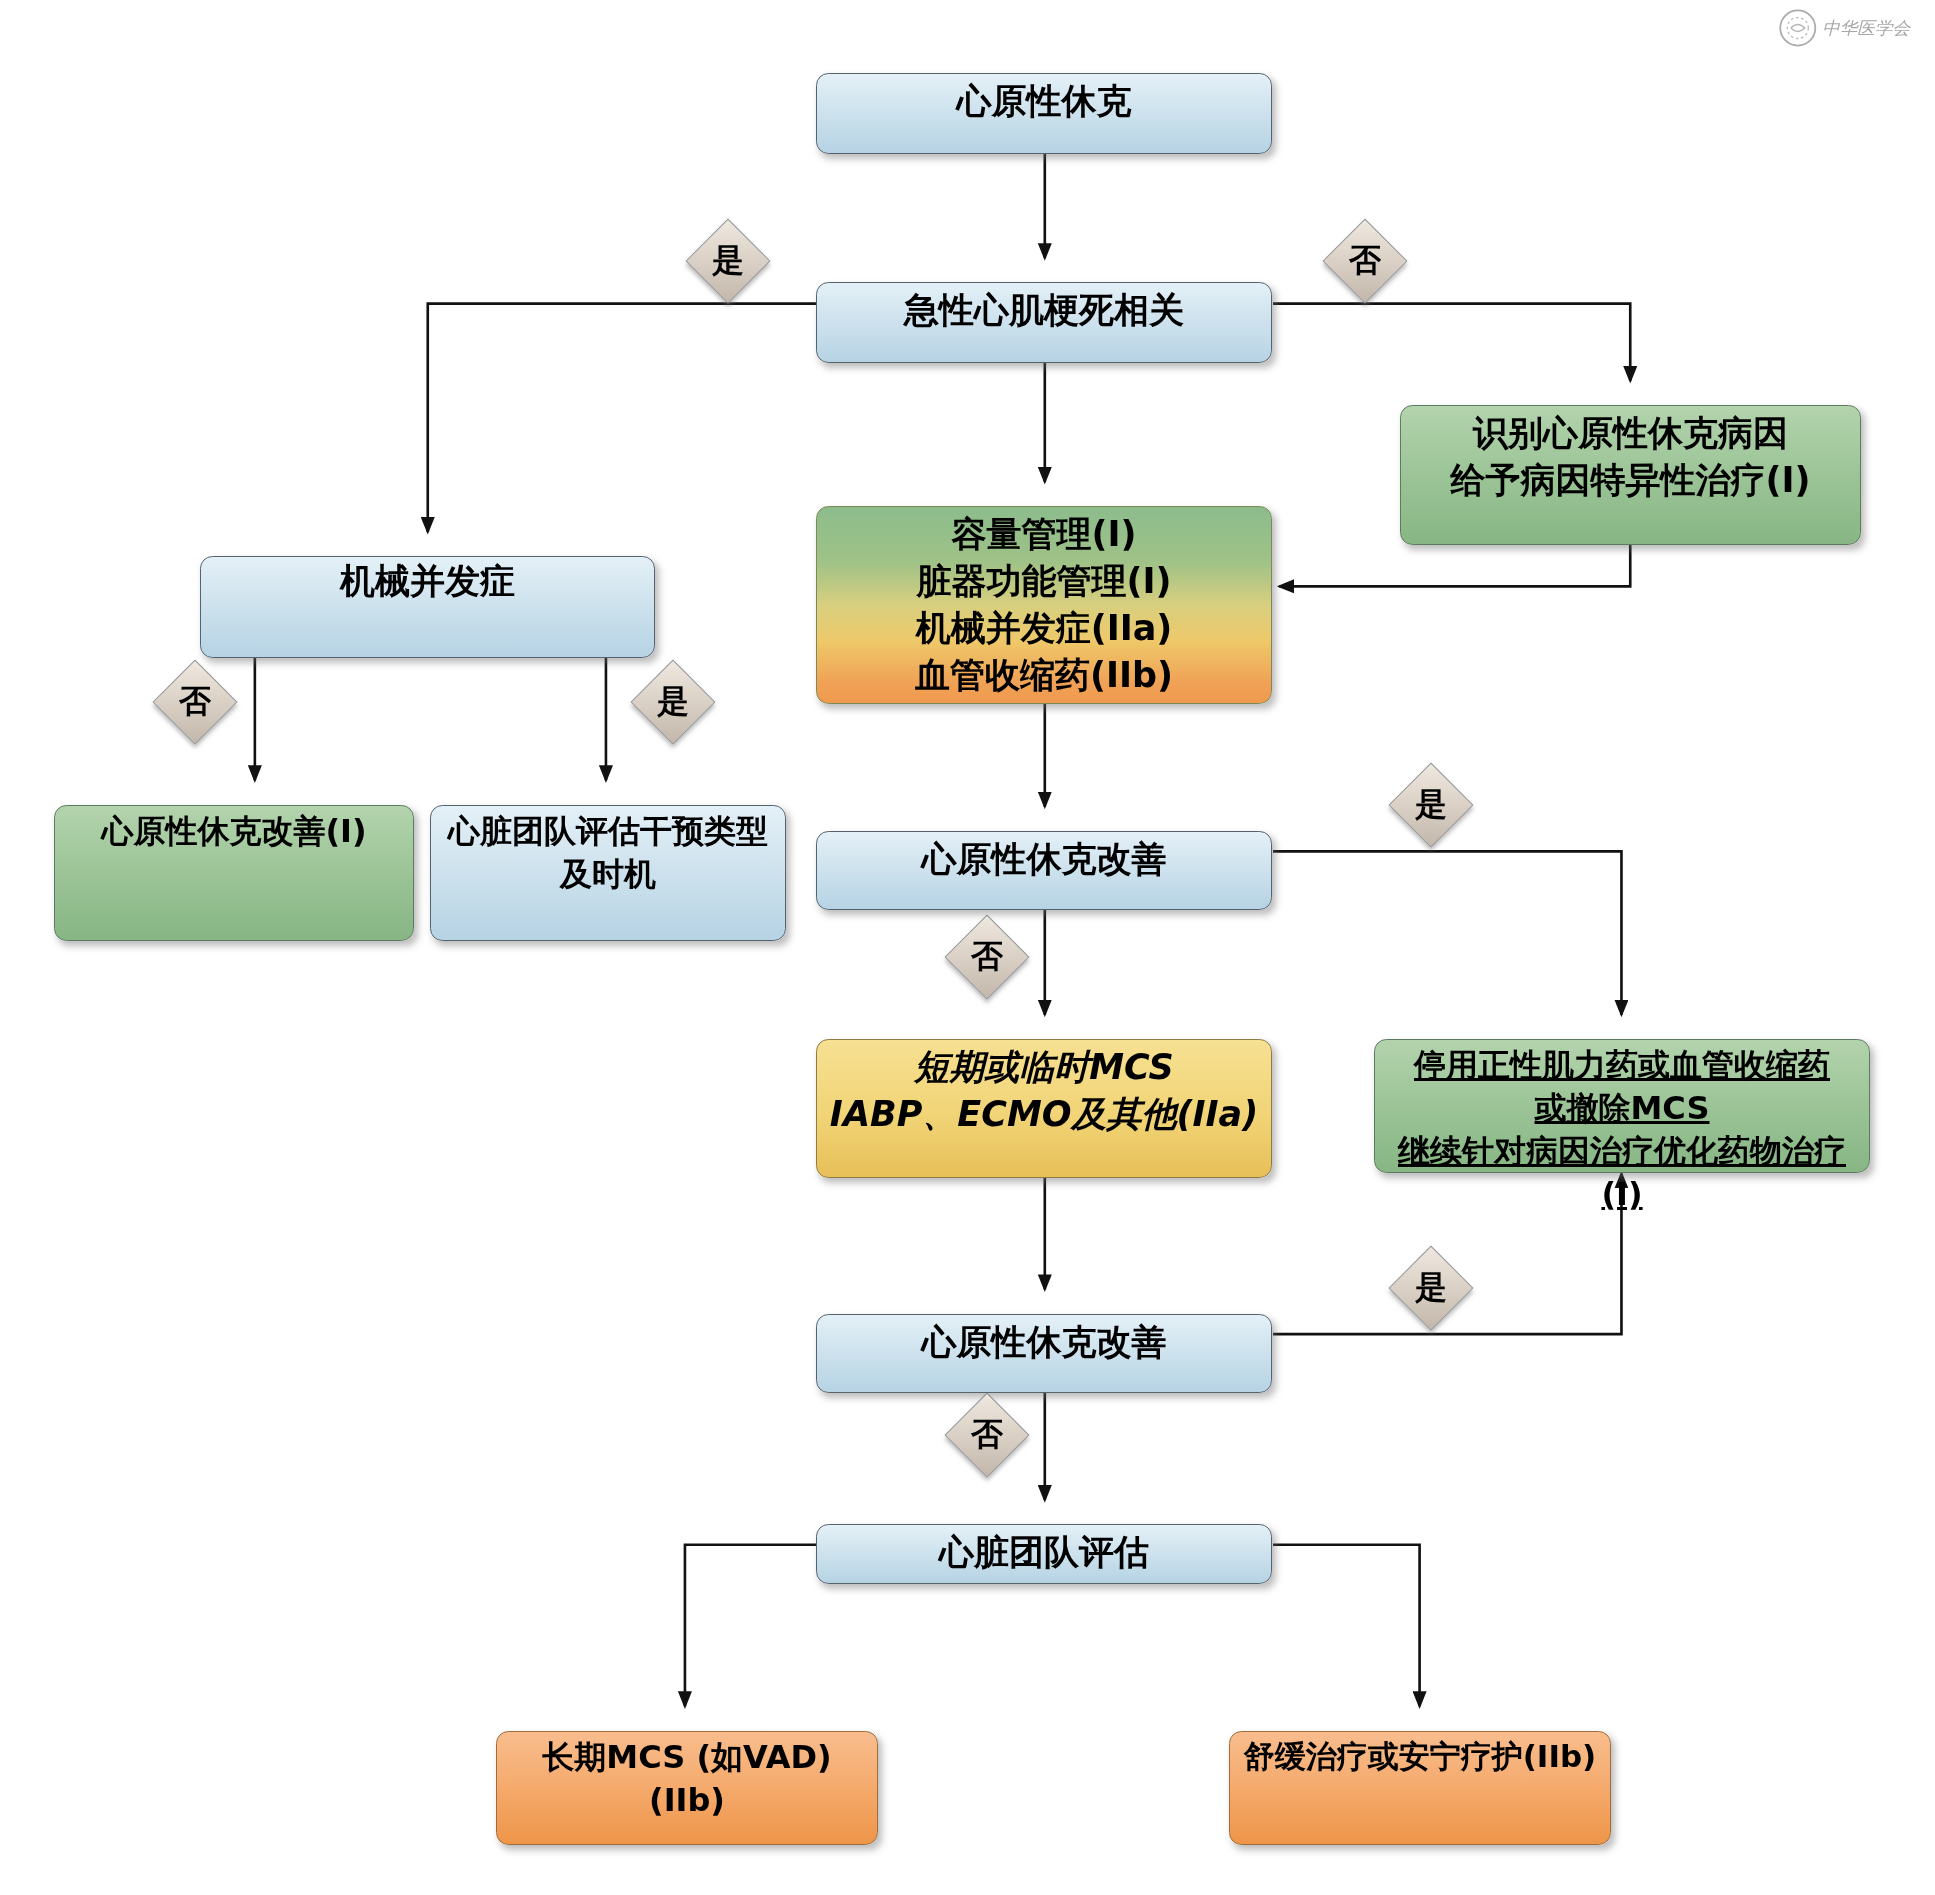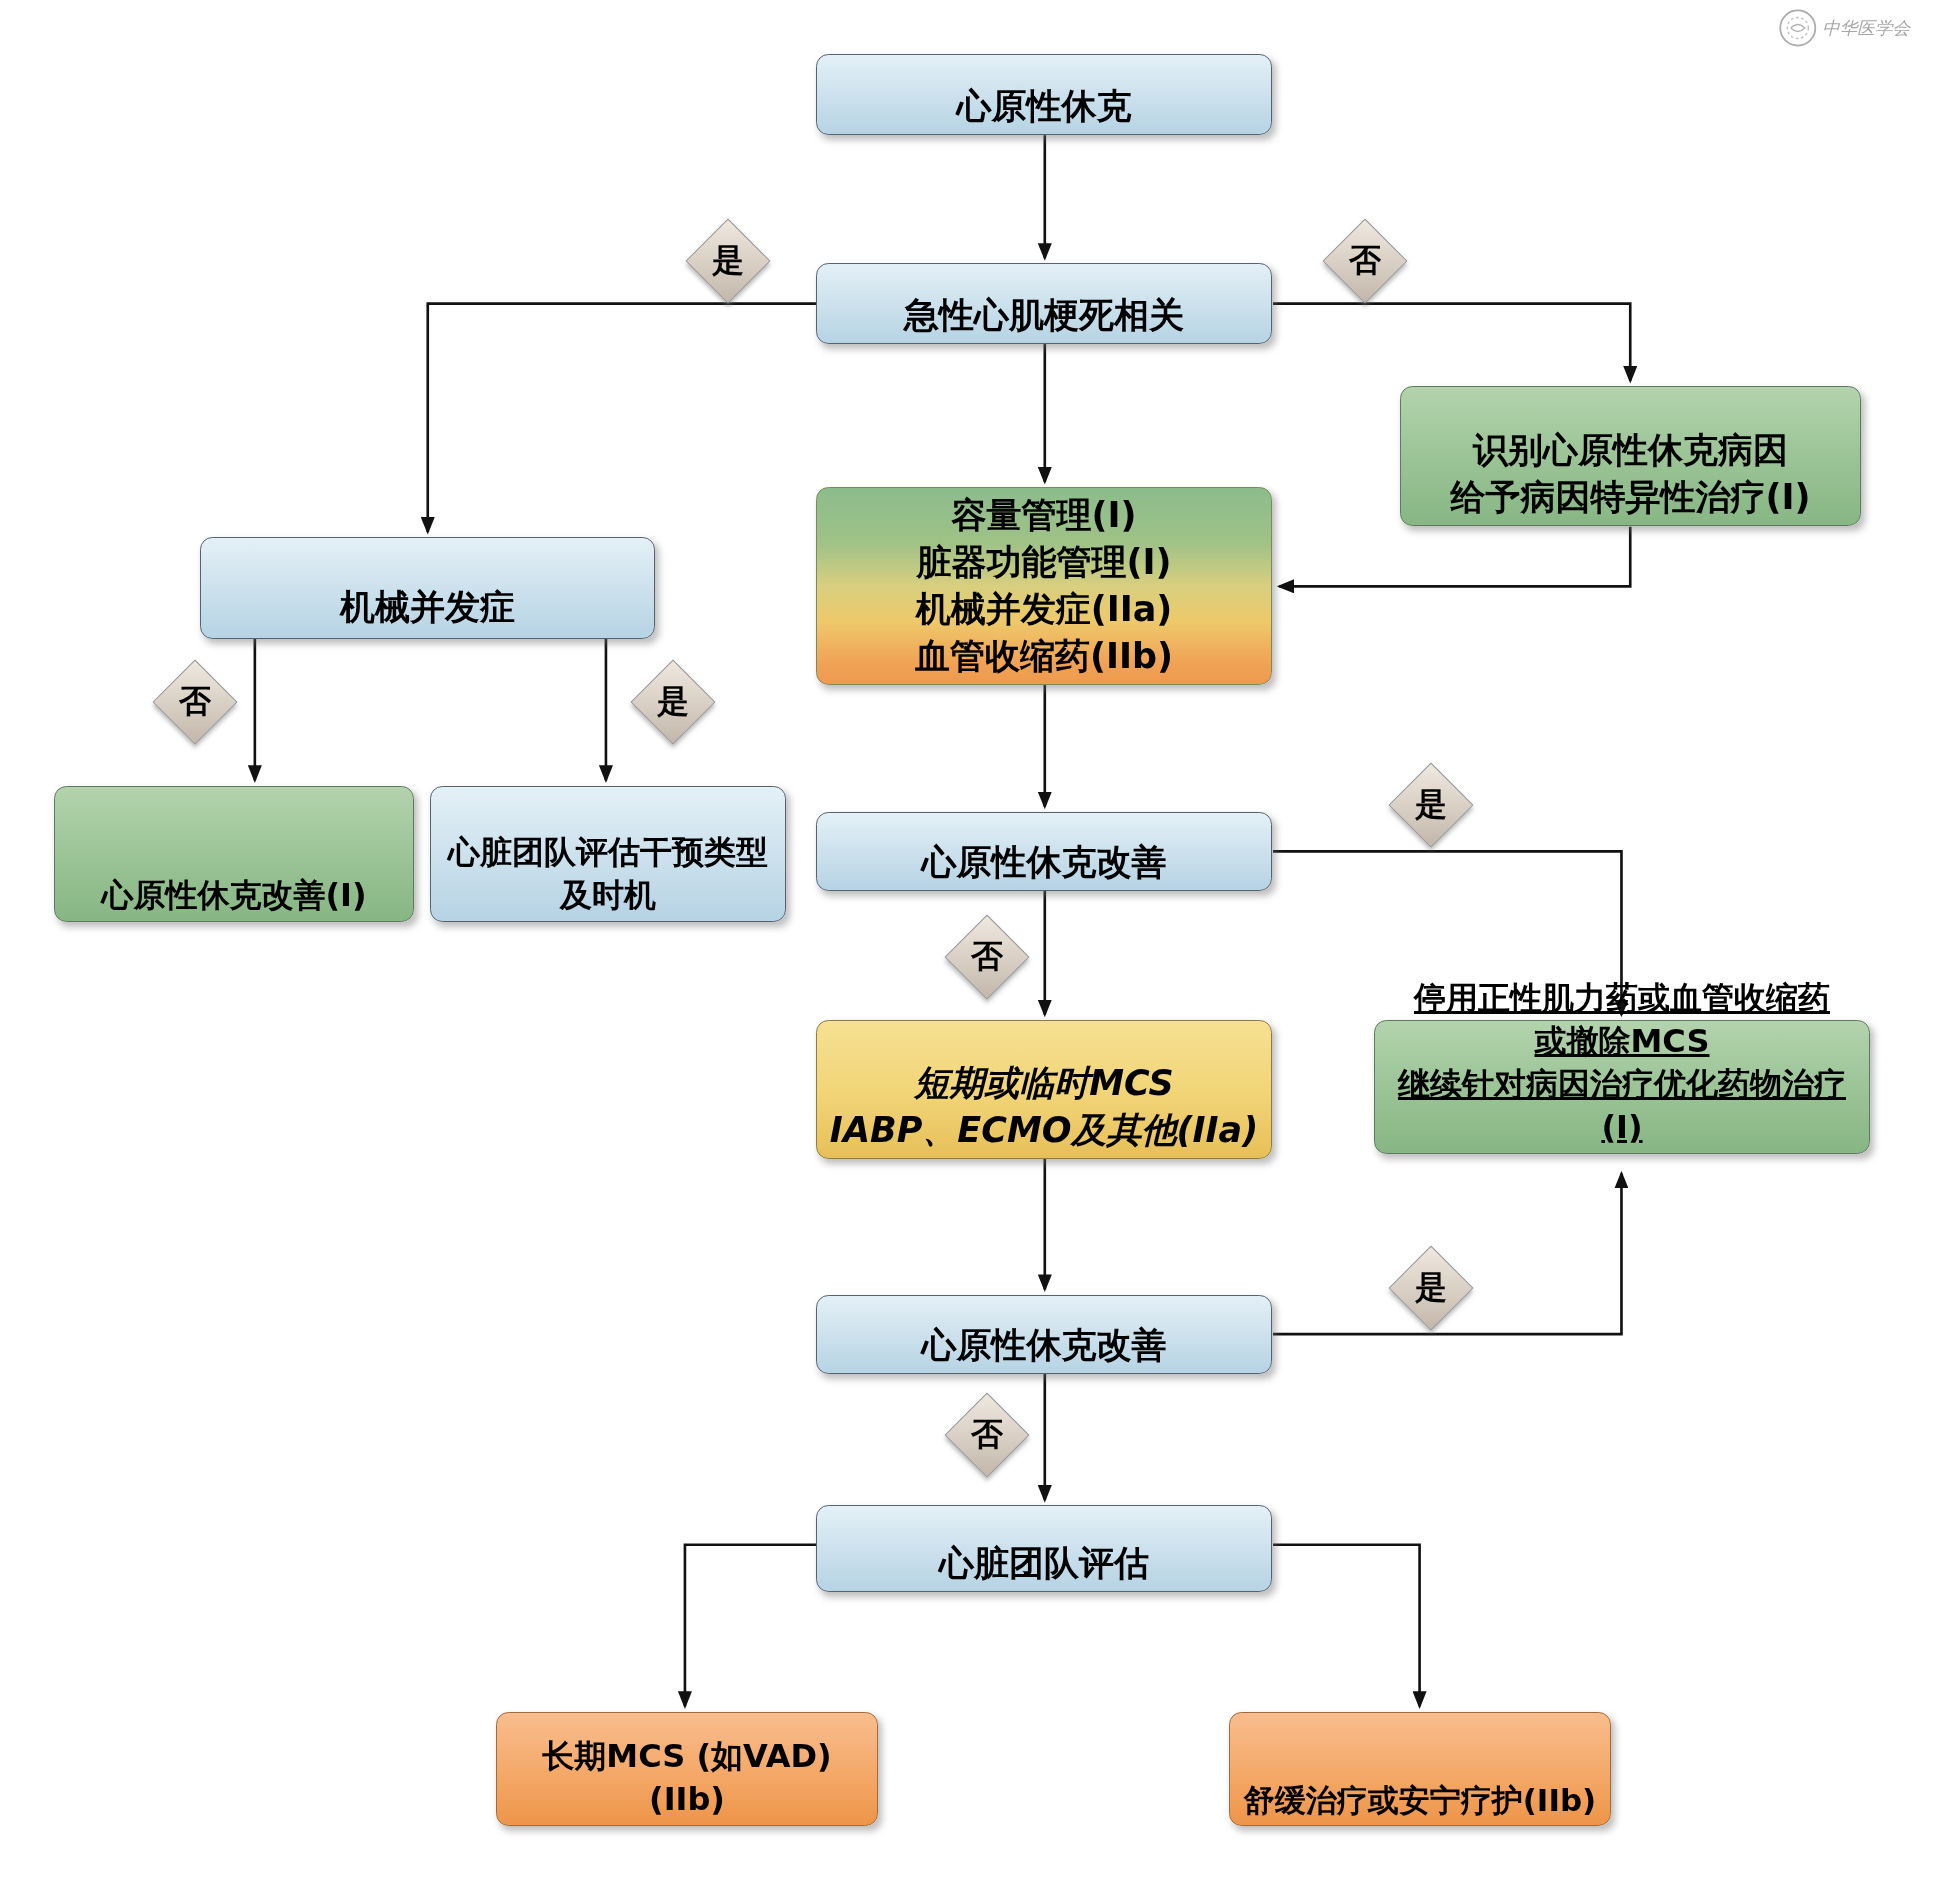--- a/index.html
+++ b/index.html
@@ -4,29 +4,30 @@
 <style>
   * { box-sizing: border-box; }
   html,body { margin:0; padding:0; background:#ffffff; }
   body { font-family:"DejaVu Sans","Liberation Sans",sans-serif; }
   .canvas { position:relative; width:1936px; height:1895px; background:#ffffff; overflow:hidden; }
   .arrows { position:absolute; left:0; top:0; }
 
   .n {
     position:absolute;
     display:flex; flex-direction:column;
-    align-items:center; justify-content:flex-end;
+    align-items:center; justify-content:flex-start;
     text-align:center;
     border:1.8px solid #56636d;
     border-radius:12.3px;
     box-shadow:3.5px 4.4px 7px rgba(110,110,110,.45);
     font-weight:bold; color:#000;
     line-height:1.35;
     font-size:35px;
     padding:3.5px 8.8px;
+    margin-top:19px;
   }
   .blue   { background:linear-gradient(180deg,#e4f0f7 0%,#cfe3ee 45%,#b6d3e4 100%); }
   .green  { background:linear-gradient(180deg,#b3d3ad 0%,#9cc497 50%,#87b684 100%); border-color:#5f7a62; }
   .mgrad  { background:linear-gradient(180deg,#8cbc8c 0%,#9fc287 28%,#d8cf7f 50%,#eec96a 68%,#f0a155 90%,#ef9a4e 100%); border-color:#7d8a58; }
   .yellow { background:linear-gradient(180deg,#f6e092 0%,#f1d476 55%,#e7bf58 100%); border-color:#8d7c43;font-style:italic; }
   .orange { background:linear-gradient(180deg,#f8bd8e 0%,#f4a868 55%,#ee9549 100%); border-color:#a06c3b; }
   .fs37 { font-size:32px; }
   .fs35 { font-size:31px; }
 
   .diamond { position:absolute; width:84px; height:84px; display:flex; align-items:center; justify-content:center; }
@@ -119,21 +120,21 @@
   <div class="n green fs37" style="left:1374px;top:1020px;width:496px;height:134px;text-decoration:underline;">
     <span>停用正性肌力药或血管收缩药</span>
     <span>或撤除MCS</span>
     <span>继续针对病因治疗优化药物治疗(I)</span>
   </div>
 
   <div class="n blue" style="left:816px;top:1295px;width:456px;height:79px;">
     <span>心原性休克改善</span>
   </div>
 
-  <div class="n blue" style="left:816px;top:1505px;width:456px;height:87px;">
+  <div class="n blue" style="left:816px;top:1505px;width:456px;height:60px;">
     <span>心脏团队评估</span>
   </div>
 
   <div class="n orange fs37" style="left:496px;top:1712px;width:382px;height:114px;">
     <span>长期MCS (如VAD) (IIb)</span>
   </div>
 
   <div class="n orange fs35" style="left:1229px;top:1712px;width:382px;height:114px;">
     <span>舒缓治疗或安宁疗护(IIb)</span>
   </div>

